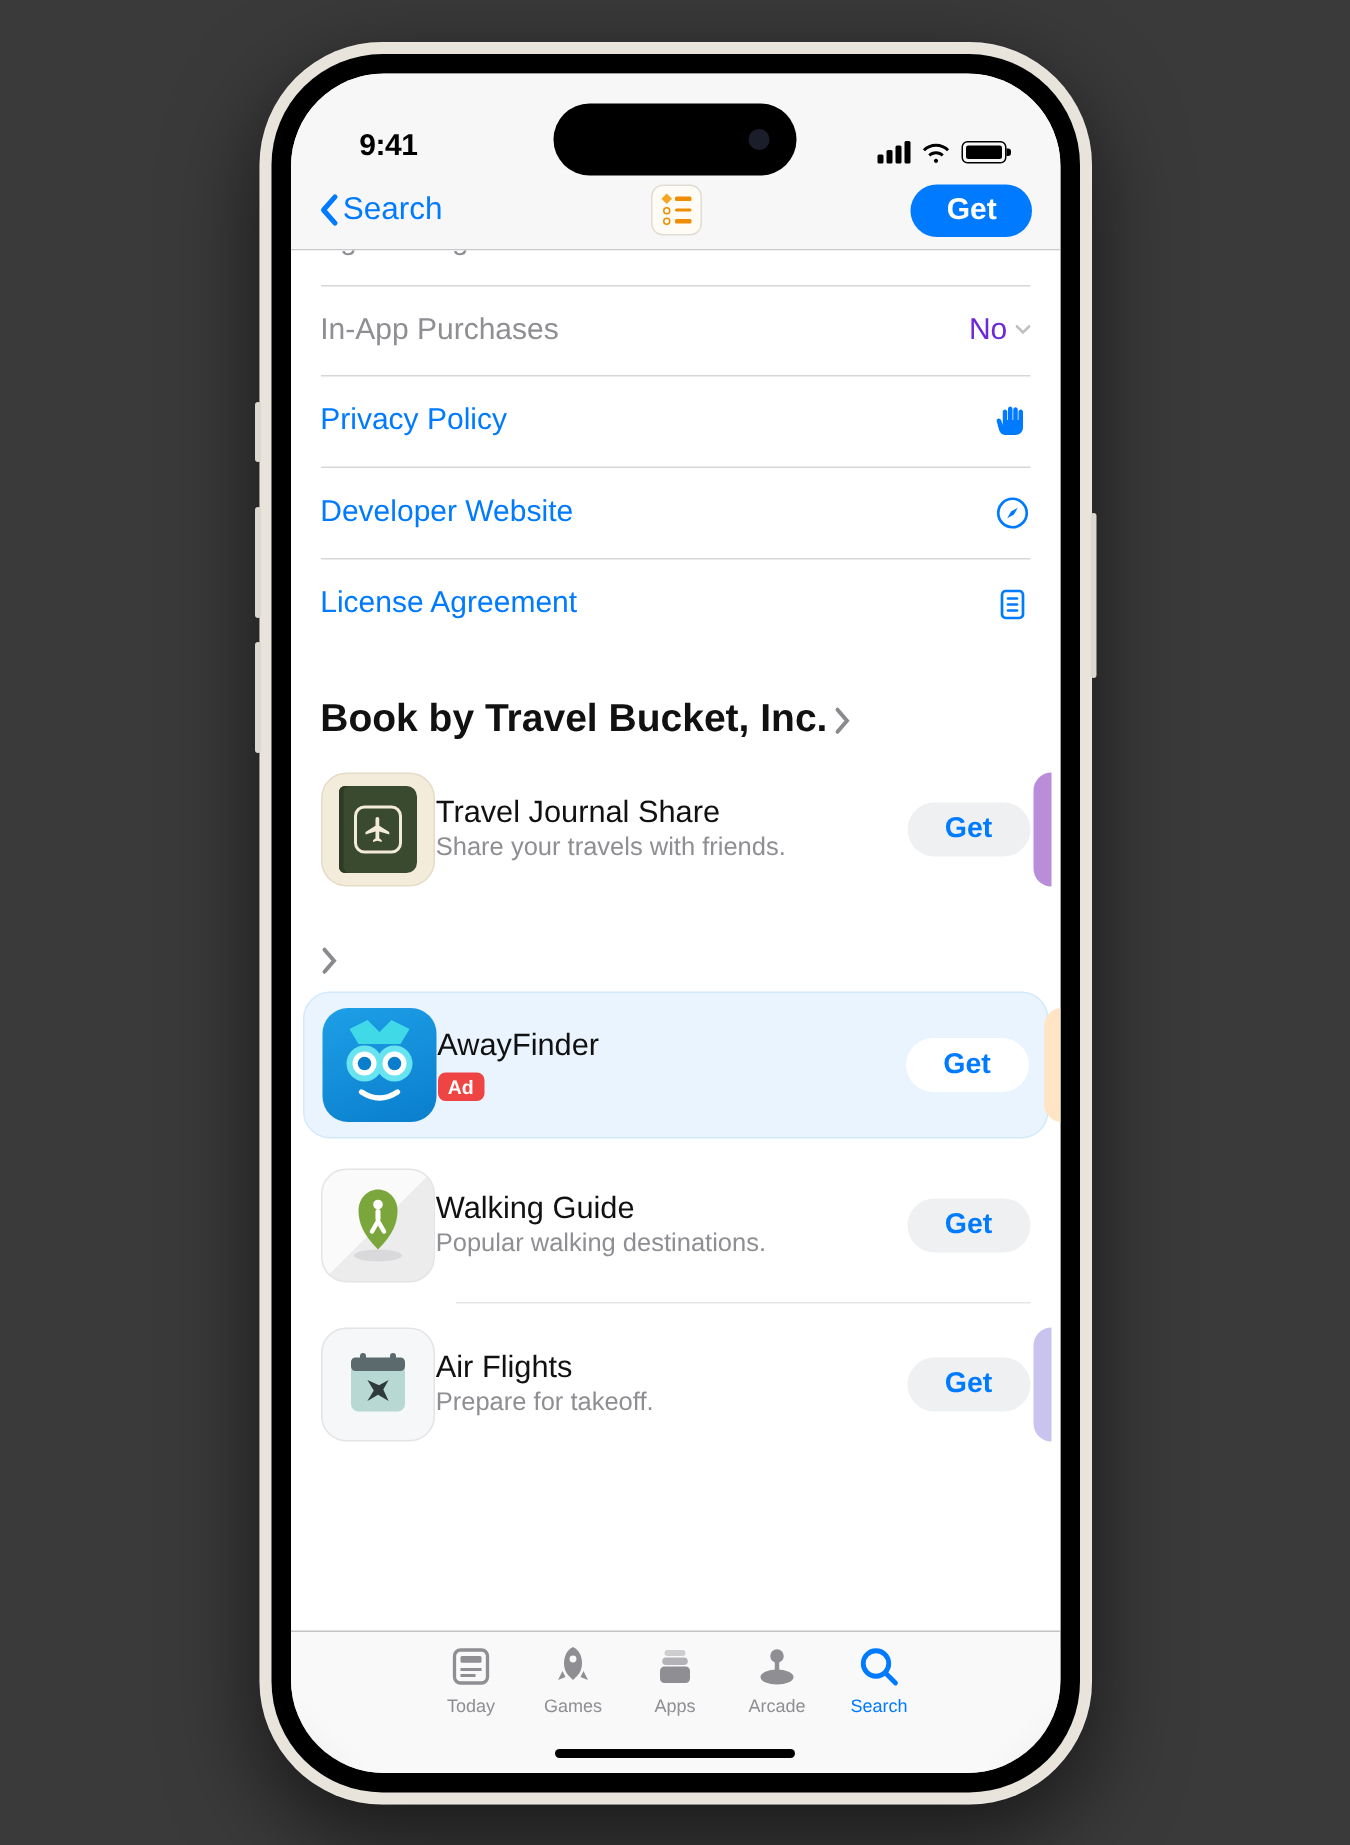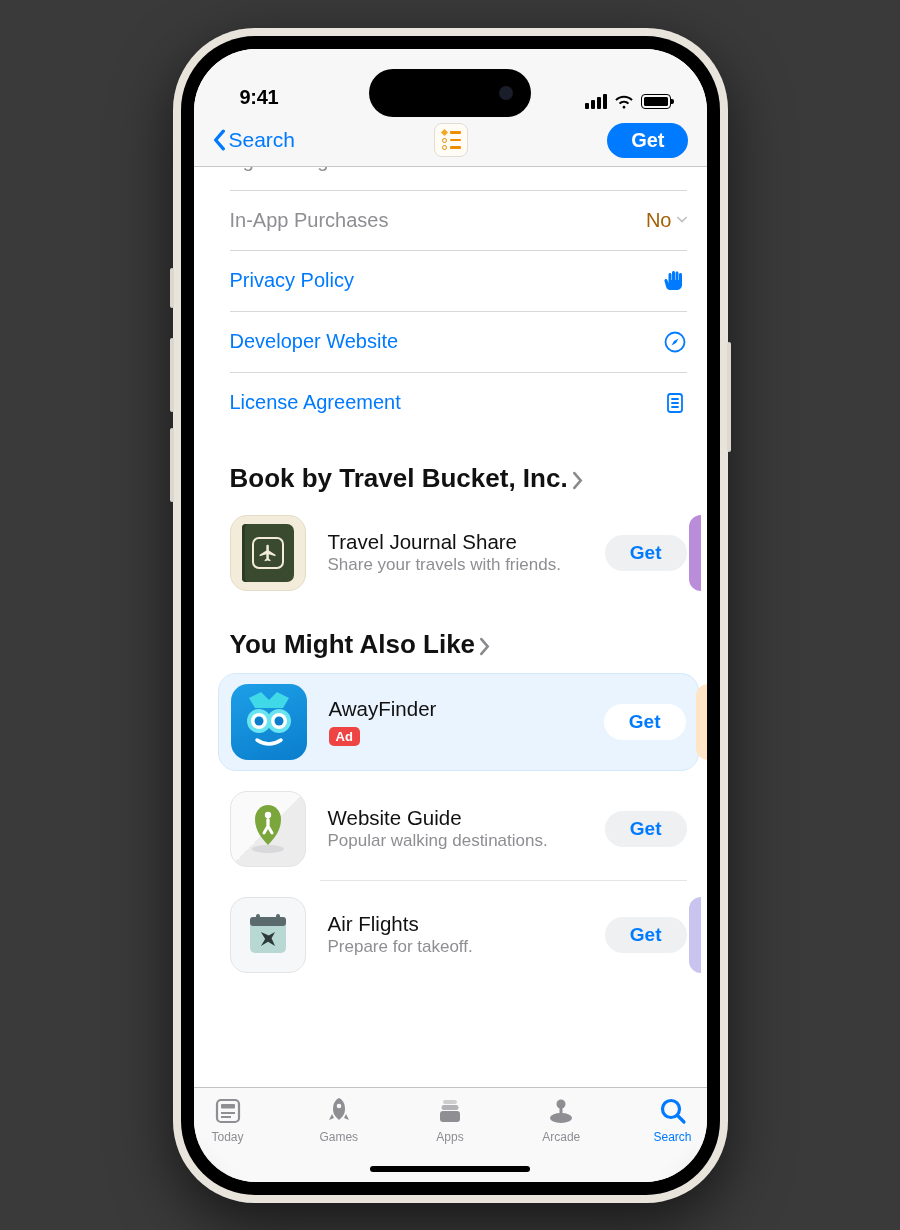--- a/index.html
+++ b/index.html
@@ -30,55 +30,55 @@
     .app-thumb { width:34px; height:34px; border-radius:8px; background:#fffcf6; border:.5px solid #e0ddd4; display:flex; align-items:center; justify-content:center; }
     .thumb-lines { display:flex; flex-direction:column; gap:2.5px; }
     .thumb-lines span { display:flex; align-items:center; gap:3px; }
     .thumb-lines span::before{ content:""; width:5px; height:5px;}
     .thumb-lines span:nth-child(1)::before{ background:#f5a623; transform:rotate(45deg);}
     .thumb-lines span:nth-child(2)::before{ border-radius:50%; border:1.5px solid #f08c00; box-sizing:border-box;}
     .thumb-lines span:nth-child(3)::before{ border-radius:50%; border:1.5px solid #f08c00; box-sizing:border-box;}
     .thumb-lines span::after{ content:""; width:11px; height:2.5px; background:#f08c00; border-radius:1px;}
     .get-pill { background:#007aff; color:#fff; font-size:20px; font-weight:600; border:none; border-radius:20px; padding:6px 24px; }
     
-    .content { flex:1; overflow:hidden; background:#fff;padding-left:16px; }
+    .content { flex:1; overflow:hidden; background:#fff; }
     .info-row { display:flex; justify-content:space-between; align-items:center; padding:18px 0; margin:0 20px; border-bottom:.5px solid #d7d7d9; font-size:20px; }
     .info-row.cut { padding-top:0; margin-top:-18px; color:#8e8e93; }
     .info-row.link { color:#007aff; }
     .info-label { color:#8e8e93; }
     .info-link { color:#007aff; }
-    .info-val { color:#a16207; display:flex; align-items:center; gap:5px; }
+    .info-val { color:#6d28d9; display:flex; align-items:center; gap:5px; }
     .chev-r { width:10px; height:14px; }
     .ext-icon { width:24px; height:24px; color:#007aff; }
     .info-row:last-of-type{ border-bottom:none; }
     
     .section-head { display:flex; align-items:center; gap:4px; padding:30px 20px 13px; font-size:26px; font-weight:700; color:#111; }
     .section-head .chev-r { width:11px; height:19px; color:#8a8a8e; position:relative; top:2px; }
     
-    .app-row { display:flex; align-items:center; gap:22px; padding:8px 12px; margin:0 8px; border-radius:18px; position:relative; }
+    .app-row { display:flex; align-items:center; gap:1px; padding:8px 12px; margin:0 8px; border-radius:18px; position:relative; }
     .app-row .divider{ position:absolute; bottom:-6px; left:102px; right:12px; height:.5px; background:#e5e5e7; }
     .app-row.ad { background:#eaf4fe; border:1px solid #d2e9fc; padding:10px 12px; }
     .app-icon { width:76px; height:76px; border-radius:17px; flex:none; display:flex; align-items:center; justify-content:center; }
     .app-meta { flex:1; min-width:0; }
     .app-name { font-size:20.5px; color:#111; font-weight:400; }
     .app-sub { font-size:17px; color:#8e8e93; margin-top:1px; }
     .ad-badge { display:inline-block; margin-top:6px; background:#ef4444; color:#fff; font-size:13px; font-weight:600; padding:2px 7px; border-radius:5px; }
     .get-btn { background:#eef0f2; color:#007aff; border:none; font-size:19px; font-weight:600; padding:7px 25px; border-radius:20px; flex:none; }
     .app-row.ad .get-btn { background:#fff; }
     
     .icon-journal { background:#f3ecda; border:.5px solid #e4dcc7; }
     .icon-journal .book { width:52px; height:58px; background:#3a4a2f; border-radius:4px 7px 7px 4px; position:relative; box-shadow:inset 3px 0 0 #2d3a25; display:flex; align-items:center; justify-content:center;}
     .icon-journal .book::after{ content:""; position:absolute; width:28px; height:28px; border:2px solid #f3ecda; border-radius:7px; display:block;}
     .icon-journal .plane{ position:absolute; color:#f3ecda; }
     .icon-away { background:linear-gradient(160deg,#1e9fe8,#0a7ecc); }
     .icon-walk { background:linear-gradient(135deg,#fafafa 50%,#ececec 50%); border:.5px solid #e4e4e6; }
     .icon-flight { background:#f6f7f8; border:.5px solid #e4e4e6; }
     .peek { position:absolute; right:-2px; width:12px; height:76px; border-radius:17px 0 0 17px; }
     
-    .tab-bar { height:95px; background:rgba(249,249,250,.96); border-top:.5px solid #c3c3c5; display:flex; justify-content:space-between; align-items:flex-start; padding-top:8px; backdrop-filter:blur(10px); }
+    .tab-bar { height:95px; background:rgba(249,249,250,.96); border-top:.5px solid #c3c3c5; display:flex; justify-content:center; align-items:flex-start; padding-top:8px; backdrop-filter:blur(10px); }
     .tab { display:flex; flex-direction:column; align-items:center; gap:4px; color:#8e8e93; font-size:12px; width:68px; }
     .tab.active { color:#007aff; }
     .tab svg { width:30px; height:30px; }
     .home-ind { position:absolute; bottom:10px; left:50%; transform:translateX(-50%); width:160px; height:5.5px; background:#000; border-radius:4px; z-index:50; }
     .side-btn{ position:absolute; background:#ddd8cf; border-radius:2px;}
     .sb-r{ right:-3px; top:314px; width:4px; height:110px;}
     .sb-l1{ left:-3px; top:240px; width:4px; height:40px;}
     .sb-l2{ left:-3px; top:310px; width:4px; height:74px;}
     .sb-l3{ left:-3px; top:400px; width:4px; height:74px;}
   </style>
@@ -193,21 +193,20 @@
         </div>
         <div class="app-meta">
           <div class="app-name">Travel Journal Share</div>
           <div class="app-sub">Share your travels with friends.</div>
         </div>
         <button class="get-btn">Get</button>
         <span class="peek" style="background:#b98dd9;top:8px"></span>
       </div>
 
       <div class="section-head">
-        <span>You Might Also Like</span>
         <svg class="chev-r" viewBox="0 0 10 18" fill="none" stroke="currentColor" stroke-width="2.5" stroke-linecap="round">
               <polyline points="2,2 8,9 2,16"></polyline>
             </svg>
       </div>
 
       <div class="app-row ad" style="position:relative">
         <div class="app-icon icon-away">
           <svg width="64" height="64" viewBox="0 0 64 64">
             <path d="M12 8 L24 2 L32 10 L40 2 L52 8 L46 18 L18 18 Z" fill="#3fd9e8"></path>
             <circle cx="22" cy="31" r="12" fill="#67e4ef"></circle>
@@ -233,21 +232,21 @@
         <div class="app-icon icon-walk">
           <svg width="50" height="56" viewBox="0 0 50 56">
             <ellipse cx="25" cy="48" rx="16" ry="4" fill="#d9d9dc"></ellipse>
             <path d="M25 44 C15 34 12 26 12 18 C12 10 18 4 25 4 C32 4 38 10 38 18 C38 26 35 34 25 44 Z" fill="#7aa63b"></path>
             <circle cx="25" cy="14" r="3.2" fill="#fff"></circle>
             <rect x="23.3" y="17" width="3.4" height="8" rx="1.7" fill="#fff"></rect>
             <path d="M25 25 L21 32 M25 25 L29 32" stroke="#fff" stroke-width="3" stroke-linecap="round"></path>
           </svg>
         </div>
         <div class="app-meta">
-          <div class="app-name">Website Guide</div>
+          <div class="app-name">Walking Guide</div>
           <div class="app-sub">Popular walking destinations.</div>
         </div>
         <button class="get-btn">Get</button>
         <div class="divider"></div>
       </div>
 
       <div style="height:14px"></div>
 
       <div class="app-row" style="position:relative">
         <div class="app-icon icon-flight">

